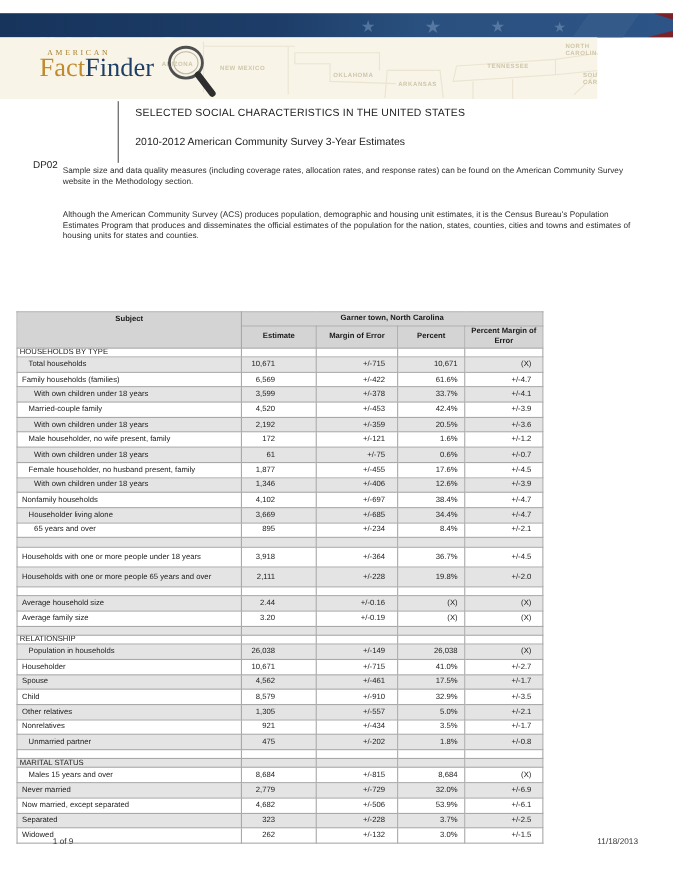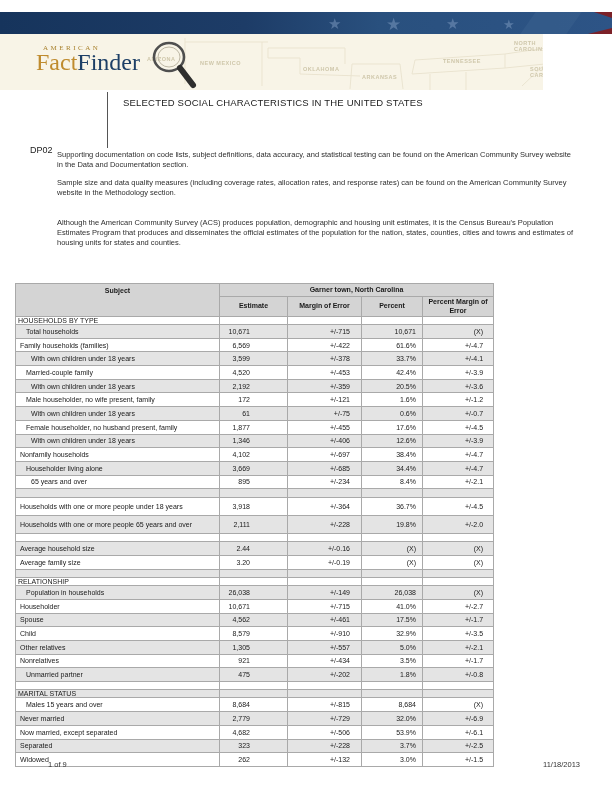--- a/index.html
+++ b/index.html
@@ -118,23 +118,23 @@
     <svg class="magnifier" width="60" height="52" viewBox="0 0 60 52">
       <ellipse cx="21" cy="20" rx="15" ry="14" fill="none" stroke="#4f4f4f" stroke-width="2.6"></ellipse>
       <ellipse cx="21" cy="20" rx="11" ry="10" fill="none" stroke="#bdb7a4" stroke-width="1"></ellipse>
       <line x1="32" y1="31" x2="45" y2="48" stroke="#2e2e2e" stroke-width="6" stroke-linecap="round"></line>
     </svg>
   </div>
 
   <span class="dp-code">DP02</span>
   <div class="head-rule"></div>
   <div class="doc-title">SELECTED SOCIAL CHARACTERISTICS IN THE UNITED STATES</div>
+  <div class="doc-subtitle">2010-2012 American Community Survey 3-Year Estimates</div>
 
   <div class="paras">
-    <p>Supporting documentation on code lists, subject definitions, data accuracy, and statistical testing can be found on the American Community Survey website in the Data and Documentation section.</p>
     <p class="pgap">Sample size and data quality measures (including coverage rates, allocation rates, and response rates) can be found on the American Community Survey website in the Methodology section.</p>
     <p>Although the American Community Survey (ACS) produces population, demographic and housing unit estimates, it is the Census Bureau's Population Estimates Program that produces and disseminates the official estimates of the population for the nation, states, counties, cities and towns and estimates of housing units for states and counties.</p>
   </div>
 
   <table class="acs-table">
     <colgroup>
       <col style="width:204px">
         <col style="width:68px">
         <col style="width:74px">
       <col style="width:61px">

